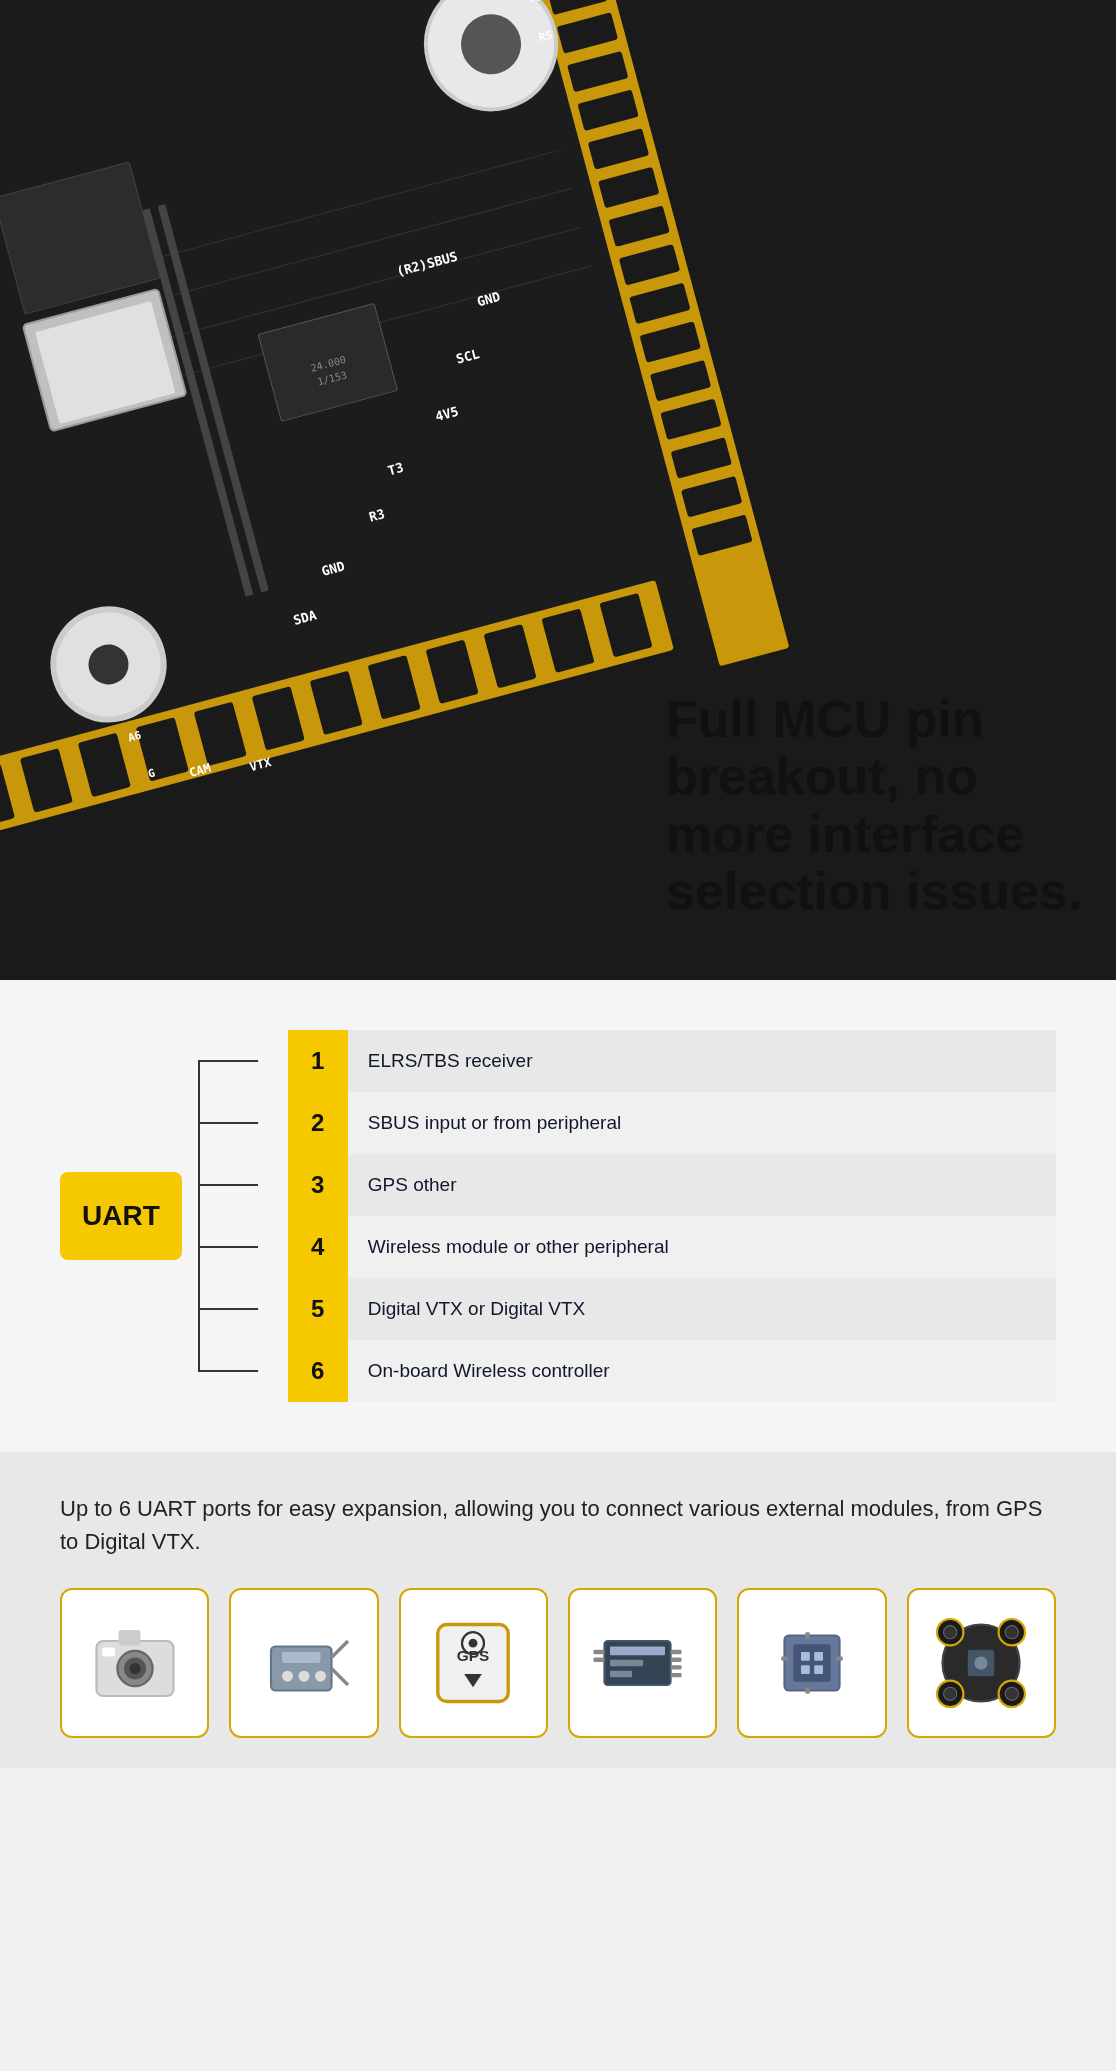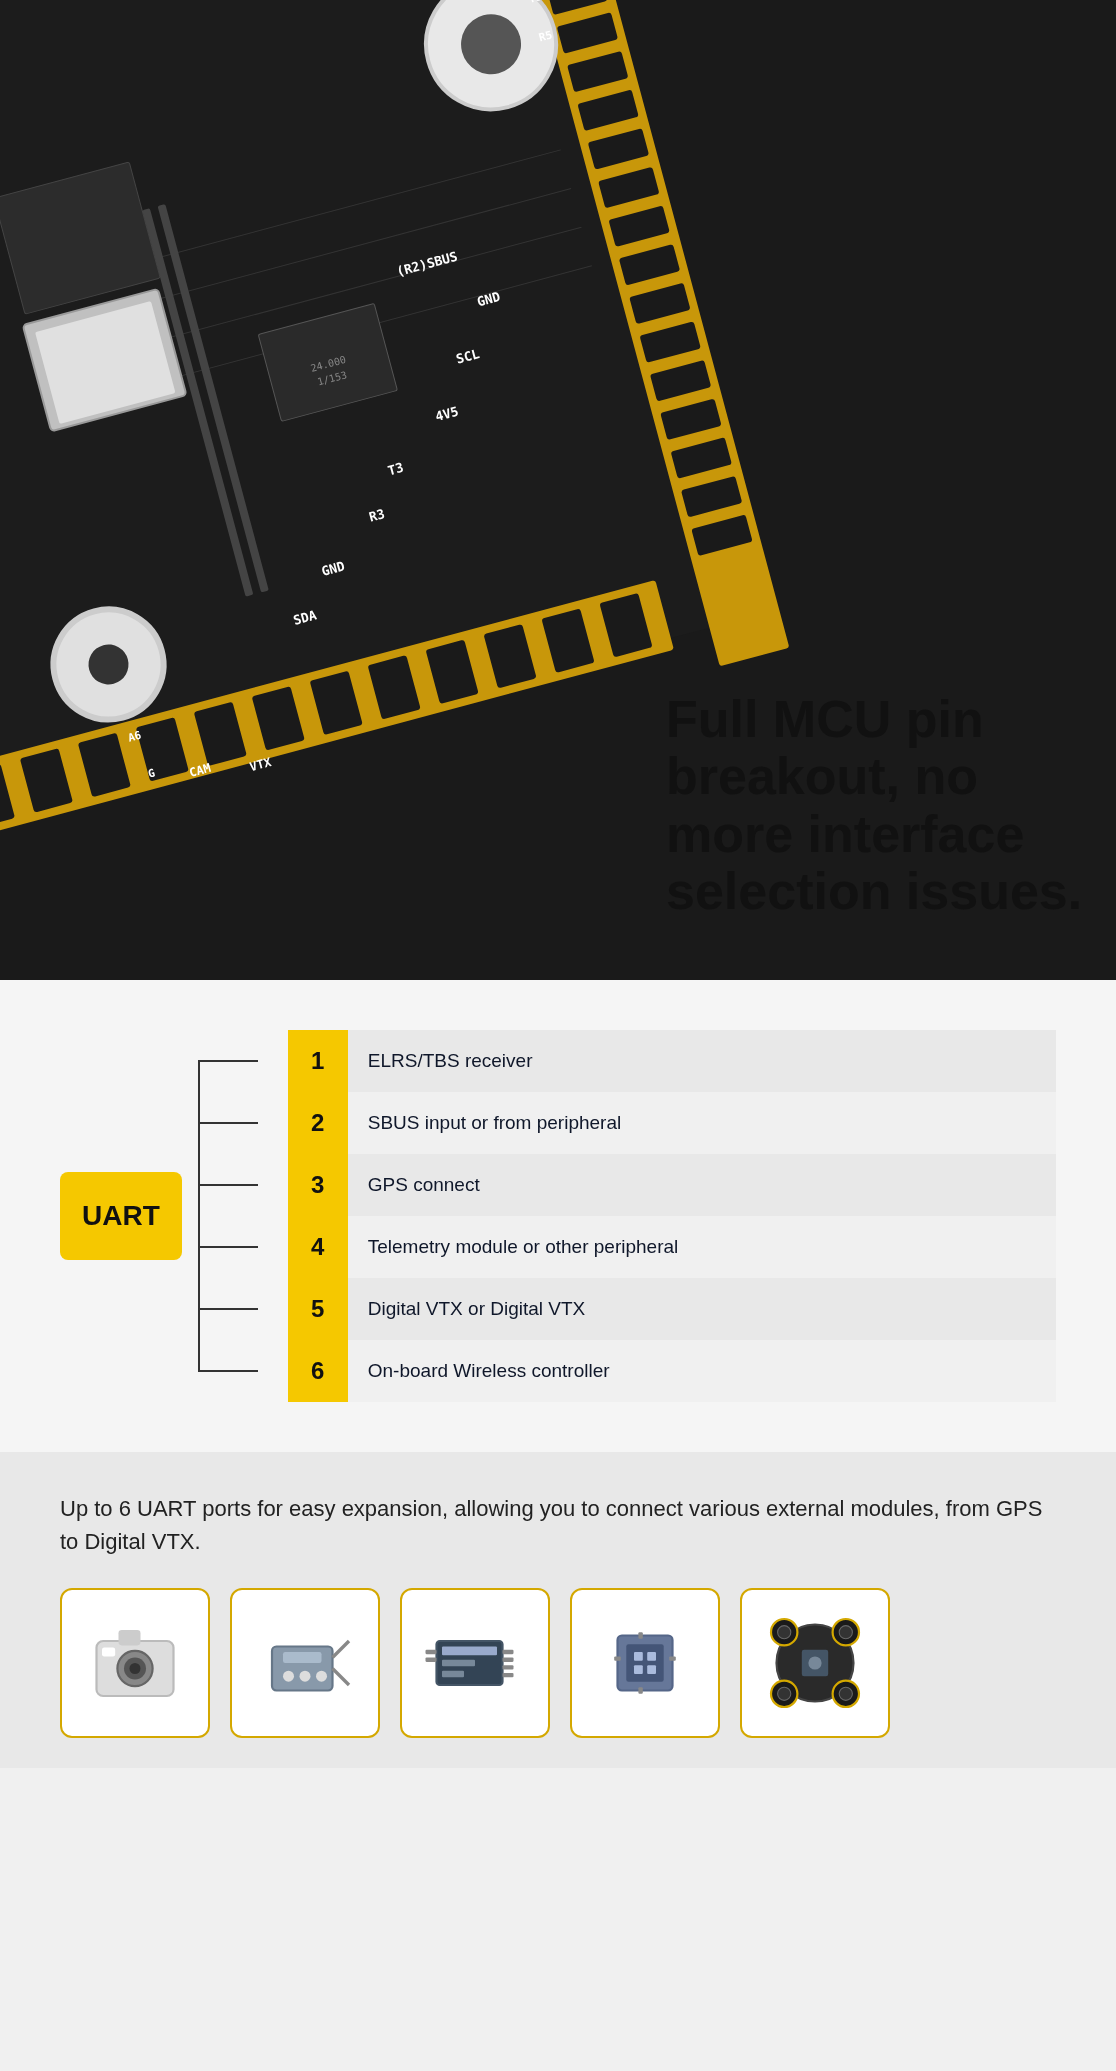--- a/index.html
+++ b/index.html
@@ -279,25 +279,25 @@
     <div class="t-row">
       <div class="t-num">1</div>
       <div class="t-label">ELRS/TBS receiver</div>
     </div>
     <div class="t-row">
       <div class="t-num">2</div>
       <div class="t-label">SBUS input or from peripheral</div>
     </div>
     <div class="t-row">
       <div class="t-num">3</div>
-      <div class="t-label">GPS connect</div>
+      <div class="t-label">GPS other</div>
     </div>
     <div class="t-row">
       <div class="t-num">4</div>
-      <div class="t-label">Telemetry module or other peripheral</div>
+      <div class="t-label">Wireless module or other peripheral</div>
     </div>
     <div class="t-row">
       <div class="t-num">5</div>
       <div class="t-label">Digital VTX or Digital VTX</div>
     </div>
     <div class="t-row">
       <div class="t-num">6</div>
       <div class="t-label">On-board Wireless controller</div>
     </div>
   </div>
@@ -324,20 +324,33 @@
         <rect x="20" y="35" width="55" height="40" rx="4" fill="#8899aa" stroke="#667788" stroke-width="2"></rect>
         <rect x="30" y="40" width="35" height="10" rx="2" fill="#aabbcc"></rect>
         <line x1="75" y1="45" x2="90" y2="30" stroke="#888" stroke-width="3"></line>
         <line x1="75" y1="55" x2="90" y2="70" stroke="#888" stroke-width="3"></line>
         <circle cx="35" cy="62" r="5" fill="#ddd"></circle>
         <circle cx="50" cy="62" r="5" fill="#ddd"></circle>
         <circle cx="65" cy="62" r="5" fill="#ddd"></circle>
       </svg>
     </div>
 
+    <div class="icon-box">
+      <svg viewBox="0 0 100 100" width="110" height="110">
+
+        <rect x="18" y="15" width="64" height="70" rx="8" fill="#f0f0f0" stroke="#c8970a" stroke-width="3"></rect>
+
+        <text x="50" y="48" text-anchor="middle" font-size="14" font-weight="bold" fill="#333" font-family="Arial">GPS</text>
+
+        <polygon points="50,72 42,60 58,60" fill="#333"></polygon>
+
+        <circle cx="50" cy="32" r="10" fill="none" stroke="#333" stroke-width="2"></circle>
+        <circle cx="50" cy="32" r="4" fill="#333"></circle>
+      </svg>
+    </div>
 
     <div class="icon-box">
       <svg viewBox="0 0 100 100" width="110" height="110">
         <rect x="15" y="30" width="60" height="40" rx="3" fill="#334455" stroke="#445566" stroke-width="2"></rect>
         <rect x="20" y="35" width="50" height="8" rx="1" fill="#99aacc"></rect>
         <rect x="20" y="47" width="30" height="6" rx="1" fill="#778899"></rect>
         <rect x="20" y="57" width="20" height="6" rx="1" fill="#778899"></rect>
         <rect x="75" y="38" width="10" height="4" rx="1" fill="#888"></rect>
         <rect x="75" y="45" width="10" height="4" rx="1" fill="#888"></rect>
         <rect x="75" y="52" width="10" height="4" rx="1" fill="#888"></rect>

